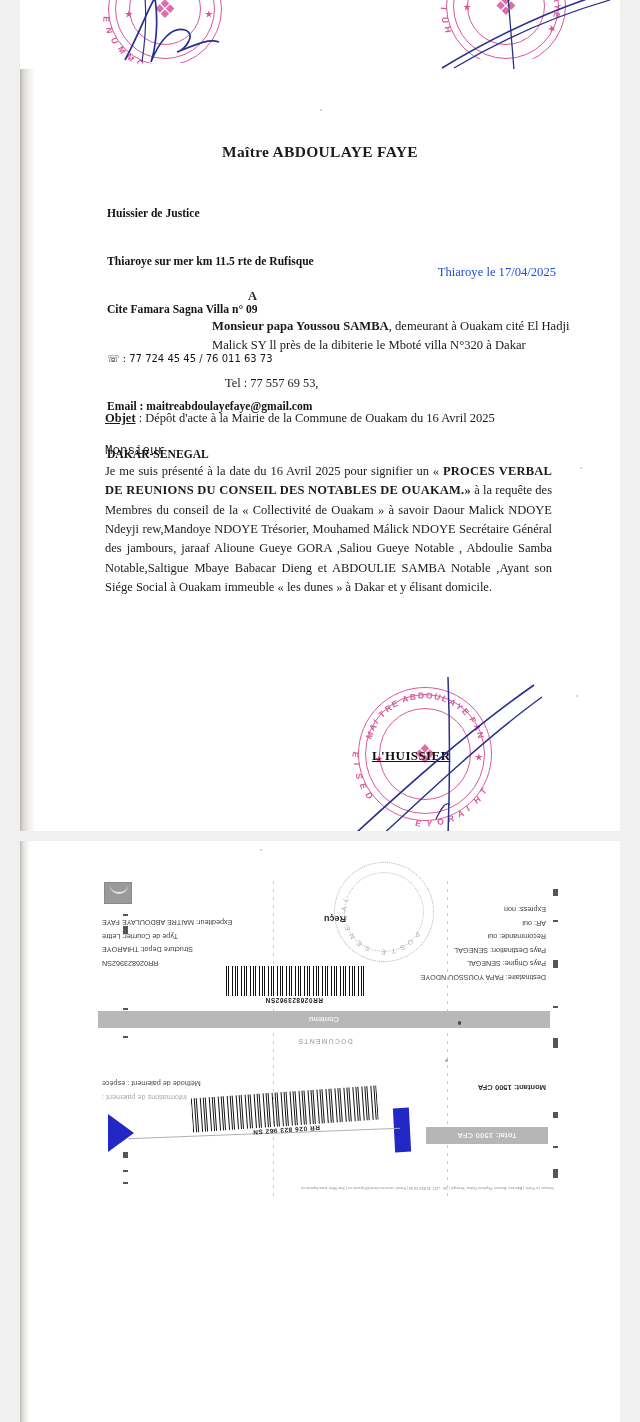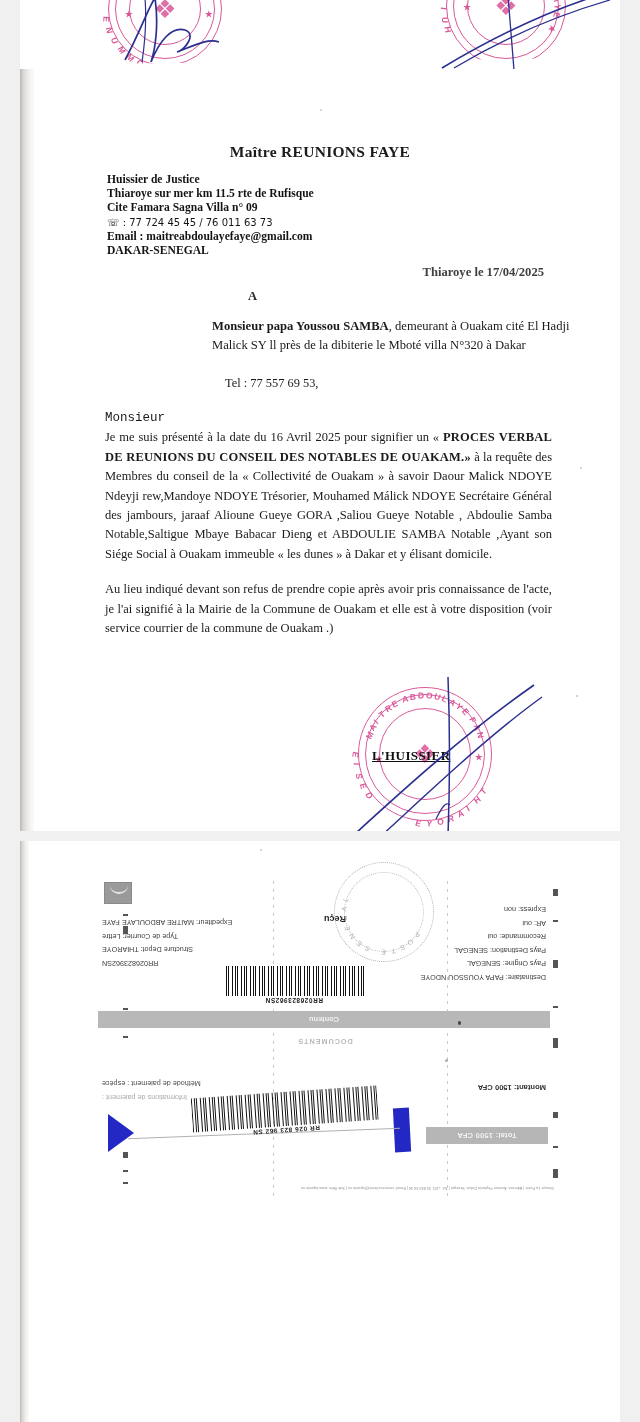--- a/index.html
+++ b/index.html
@@ -88,34 +88,34 @@
     position: absolute;
     left: 87px;
     top: 104px;
     font-family: "Liberation Serif", serif;
     font-weight: bold;
     font-size: 11.6px;
     line-height: 14.2px;
     color: #141414;
     white-space: nowrap;
   }
-  .sender-block .line { display: block; }
+  .sender-block .line { display: block; margin-top: 34px; }
   .phone-glyph {
     font-family: "DejaVu Sans", sans-serif;
     font-size: 10px;
     font-weight: normal;
   }
 
   .date-line {
     position: absolute;
-    right: 76px;
+    right: 64px;
     top: 196px;
-    font-weight: bold;
+    font-weight: normal;
     font-size: 12.6px;
-    color: #404040;
+    color: #1d4ed8;
   }
   .a-mark {
     position: absolute;
     left: 228px;
     top: 220px;
     font-weight: bold;
     font-size: 12.5px;
     color: #2a2a2a;
   }
   .recipient {
@@ -537,21 +537,21 @@
     </svg>
 
     <div class="white-tilt"></div>
   </div>
 
   <div class="sheet" id="sheet-letter">
     <div class="sheet-edge"></div>
 
     <div class="letter-inner">
 
-      <div class="title-main">Maître REUNIONS FAYE</div>
+      <div class="title-main">Maître ABDOULAYE FAYE</div>
 
       <div class="sender-block">
         <span class="line">Huissier de Justice</span>
         <span class="line">Thiaroye sur mer km 11.5 rte de Rufisque</span>
         <span class="line">Cite Famara Sagna Villa n° 09</span>
         <span class="line phone-glyph">☏ : 77 724 45 45 / 76 011 63 73</span>
         <span class="line">Email : maitreabdoulayefaye@gmail.com</span>
         <span class="line">DAKAR-SENEGAL</span>
       </div>
 
@@ -560,28 +560,30 @@
       <div class="a-mark">A</div>
 
       <div class="recipient">
         <b>Monsieur papa Youssou SAMBA</b><span>, demeurant à Ouakam cité El Hadji Malick SY ll près de la dibiterie le Mboté villa N°320 à Dakar</span>
       </div>
 
       <div class="recipient-tel">Tel : 77 557 69 53,</div>
 
       <div class="body-area">
 
+        <p class="p tight">
+          <u>Objet</u><span> : Dépôt d'acte à la Mairie de la Commune de Ouakam du 16 Avril 2025</span>
+        </p>
 
         <p class="p salut">Monsieur</p>
 
         <p class="p">
           <span>Je me suis présenté à la date du 16 Avril 2025 pour signifier un  « </span><span class="caps">PROCES VERBAL DE REUNIONS DU CONSEIL DES NOTABLES DE   OUAKAM.»</span><span> à la requête des Membres du conseil de la « Collectivité de Ouakam » à savoir Daour Malick NDOYE Ndeyji rew,Mandoye NDOYE Trésorier, Mouhamed Málick NDOYE Secrétaire Général des jambours, jaraaf Alioune Gueye GORA ,Saliou Gueye Notable , Abdoulie Samba Notable,Saltigue Mbaye Babacar Dieng   et ABDOULIE SAMBA Notable ,Ayant son Siége Social à Ouakam immeuble « les dunes » à Dakar et y élisant domicile.</span>
         </p>
 
-        <p class="p">Au lieu indiqué devant son refus de prendre copie après avoir pris connaissance de l'acte, je l'ai signifié à la Mairie de la Commune de Ouakam et elle est à votre disposition (voir service courrier de la commune de Ouakam  .)</p>
 
       </div>
 
       <div class="stamp" id="stamp-sig">
         <div class="ring2"></div>
         <div class="ring3"></div>
         <div class="crest">❖</div>
         <div class="stamp-text">
           <span style="transform:rotate(-74deg) translate(0,-64px) rotate(10deg)">M</span>
           <span style="transform:rotate(-65deg) translate(0,-64px) rotate(10deg)">A</span>

